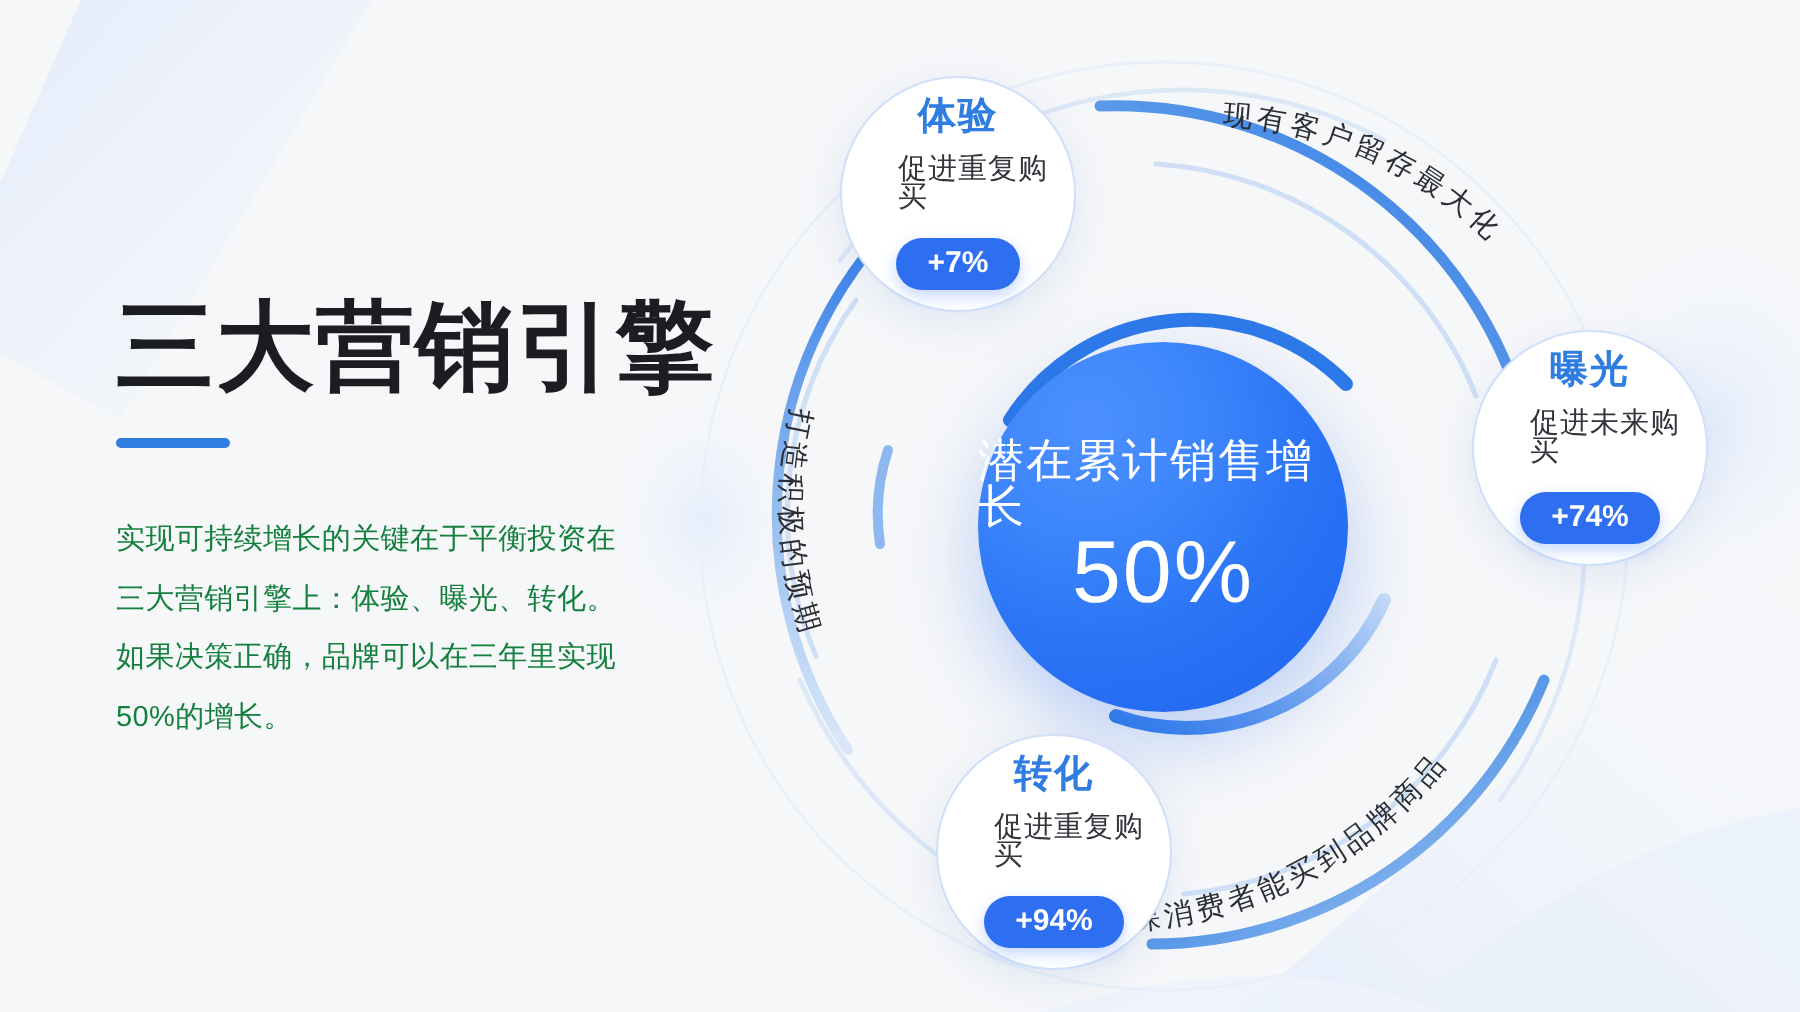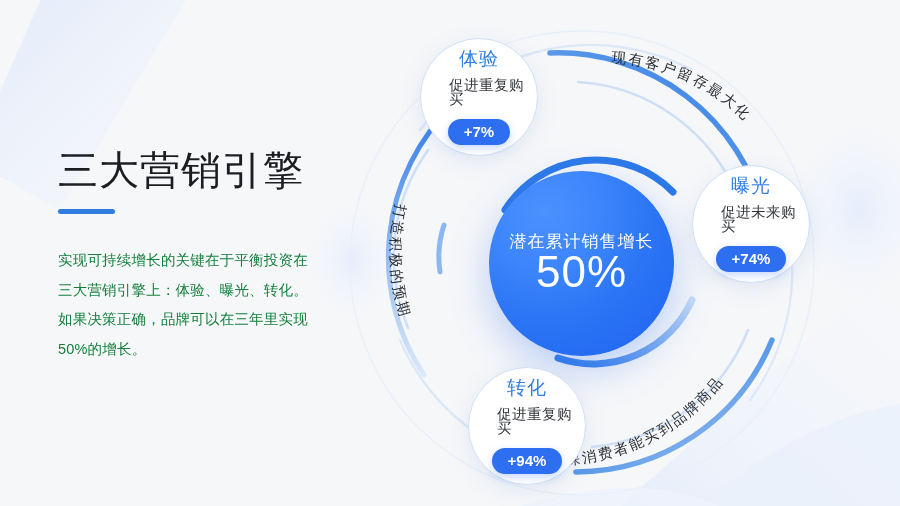--- a/index.html
+++ b/index.html
@@ -10,21 +10,21 @@
     position:relative;
   }
   #stage{position:absolute;inset:0;width:900px;height:506px;overflow:hidden;background:#f6f7f9;}
 
   
   .bg-layer{position:absolute;inset:0;pointer-events:none;}
 
   
   .left-panel{position:absolute;left:58px;top:148px;width:290px;}
   .title{
-    font-size:40px;font-weight:400;color:#1b1d21;letter-spacing:1px;
+    font-size:49px;font-weight:700;color:#1b1d21;letter-spacing:1px;
     line-height:1.1;margin:0;white-space:nowrap;
   }
   .title-rule{
     margin-top:17px;width:57px;height:5px;border-radius:3px;
     background:#2f7de1;
   }
   .body-copy{
     margin-top:32px;font-size:14.5px;line-height:2.05;color:#15803d;
     width:262px;letter-spacing:0.2px;
   }
@@ -33,39 +33,39 @@
   .diagram{position:absolute;left:340px;top:10px;width:560px;height:496px;}
   .diagram svg{position:absolute;left:0;top:0;}
 
   .bubble{
     position:absolute;border-radius:50%;
     background:#ffffff;border:1.4px solid #cfe0f8;
     box-shadow:0 6px 22px rgba(80,120,190,.13);
     display:flex;flex-direction:column;align-items:center;justify-content:center;
     box-sizing:border-box;
   }
-  .bubble .b-title{font-size:19px;font-weight:400;color:#2f7de1;line-height:1;letter-spacing:1px;}
+  .bubble .b-title{font-size:19px;font-weight:700;color:#2f7de1;line-height:1;letter-spacing:1px;}
   .bubble .b-sub{font-size:14.5px;color:#32363c;margin-top:10px;letter-spacing:0.5px;line-height:1;margin-left:28px;}
   .pill{
     margin-top:12px;background:#2e6ff2;color:#fff;border-radius:20px;
     font-size:15px;font-weight:700;padding:4px 16px 5px;line-height:1.15;
     box-shadow:0 3px 8px rgba(46,111,242,.28);
   }
 
   #bub-exp{left:80px;top:28px;width:118px;height:118px;}
-  #bub-awa{left:352px;top:155px;width:118px;height:118px;}
+  #bub-awa{left:396px;top:155px;width:118px;height:118px;}
   #bub-con{left:128px;top:357px;width:118px;height:118px;}
 
   .center-circle{
     position:absolute;left:149px;top:161px;width:185px;height:185px;border-radius:50%;
     background:radial-gradient(circle at 30% 22%, #4d90ff 0%, #3d86fb 28%, #2a74f5 58%, #1f63ef 100%);
     box-shadow:0 14px 40px rgba(42,110,240,.30);
     display:flex;flex-direction:column;align-items:center;justify-content:center;
   }
-  .center-circle .c-label{font-size:17px;color:#ffffff;letter-spacing:1px;line-height:1;}
+  .center-circle .c-label{font-size:23px;color:#ffffff;letter-spacing:1px;line-height:1;}
   .center-circle .c-value{font-size:44px;font-weight:400;color:#ffffff;line-height:1;letter-spacing:1px;}
 
   
   .arc-text{font-size:14.5px;fill:#2b2e33;letter-spacing:2.2px;font-family:"Liberation Sans","DejaVu Sans",sans-serif;}
 </style>
 </head>
 <body>
 
 <div id="stage">
 

